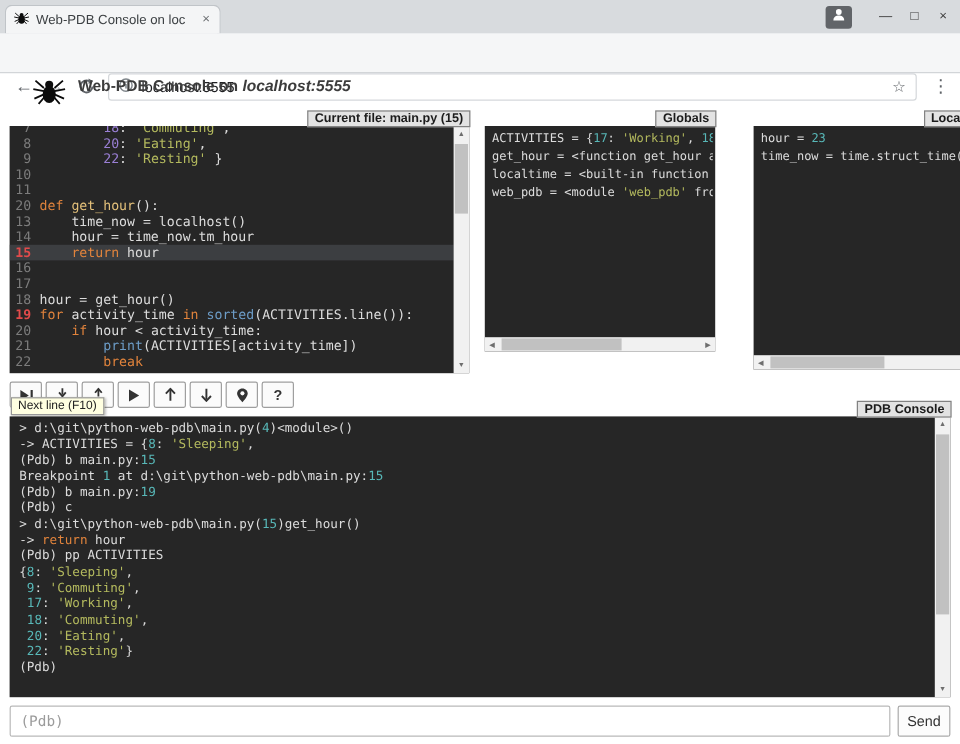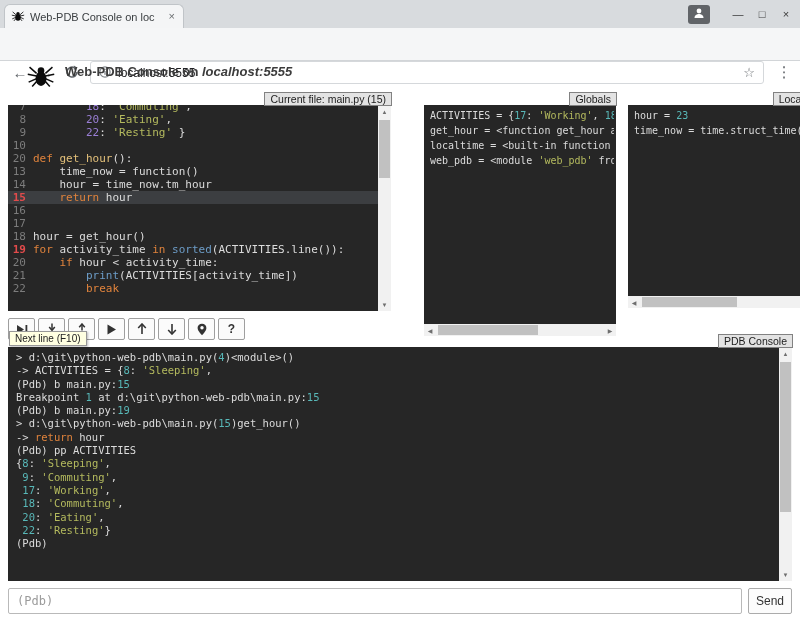--- a/index.html
+++ b/index.html
@@ -29,39 +29,39 @@
   .star{font-size:13px;color:#6c7074}
 
   
   .page-header{position:absolute;top:64px;left:26px;display:flex;}
   .ptitle{font-size:13px;font-weight:bold;color:#3c3c3c;margin-left:9px}
   .ptitle em{font-style:italic}
 
   
   .panel{position:absolute;background:#262626}
   .plabel{position:absolute;top:-13px;right:-1px;background:#e3e3e3;border:1px solid #828282;
-          font-size:10.5px;font-weight:normal;color:#1c1c1c;padding:0 5px;height:14px;line-height:13px;
+          font-size:10.5px;font-weight:bold;color:#1c1c1c;padding:0 5px;height:14px;line-height:13px;
           white-space:nowrap;z-index:5}
   #code-panel{left:8px;top:105px;width:383px;height:206px;overflow:visible}
   #code-clip{position:absolute;inset:0;overflow:hidden}
   #code-lines{position:absolute;left:0;top:-5px;right:13px;
               font:11px/13px "DejaVu Sans Mono",monospace}
   .crow{display:flex;height:13px;white-space:pre}
   .crow.cur{background:#3c3e41}
   .gut{width:25px;min-width:25px;text-align:right;padding-right:7px;color:#7c7c7c}
   .gut.bp{color:#e24b4b;font-weight:bold}
   .ccode{white-space:pre}
   .sg-pl{color:#dcdcdc}
   .sg-kw{color:#e0833c}
   .sg-st{color:#b4ba5e}
   .sg-nu{color:#9a7fd5}
   .sg-cy{color:#58b8b8}
   .sg-fn{color:#6d9dc8}
   .sg-f2{color:#e3c07a}
-  #globals-panel{left:424px;top:105px;width:192px;height:231px}
+  #globals-panel{left:404px;top:105px;width:192px;height:188px}
   #locals-panel{left:628px;top:105px;width:186px;height:203px}
   .mono-lines{position:absolute;left:0;top:0;right:2px;bottom:12px;padding:3px 6px;
               font:10px/15px "DejaVu Sans Mono",monospace;overflow:hidden}
   .ln-row{white-space:pre}
   #console-panel{left:8px;top:347px;width:784px;height:234px}
   #console-lines{position:absolute;left:0;top:0;right:14px;bottom:0;padding:4px 8px;
                  font:10.5px/13.3px "DejaVu Sans Mono",monospace;overflow:hidden}
 
   
   .vsb{position:absolute;right:0;top:0;bottom:0;width:13px;background:#f1f1f1}
@@ -159,22 +159,23 @@
 </div>
 
 <div class="panel" id="code-panel">
   <span class="plabel">Current file: main.py (15)</span>
   <div id="code-clip">
     <div id="code-lines">
         <div class="crow"><span class="gut">7</span><span class="ccode"><span class="sg-pl">        </span><span class="sg-nu">18</span><span class="sg-pl">: </span><span class="sg-st">'Commuting'</span><span class="sg-pl">,</span></span></div>
         <div class="crow"><span class="gut">8</span><span class="ccode"><span class="sg-pl">        </span><span class="sg-nu">20</span><span class="sg-pl">: </span><span class="sg-st">'Eating'</span><span class="sg-pl">,</span></span></div>
         <div class="crow"><span class="gut">9</span><span class="ccode"><span class="sg-pl">        </span><span class="sg-nu">22</span><span class="sg-pl">: </span><span class="sg-st">'Resting'</span><span class="sg-pl"> }</span></span></div>
         <div class="crow"><span class="gut">10</span><span class="ccode"></span></div>
+        <div class="crow"><span class="gut">11</span><span class="ccode"></span></div>
         <div class="crow"><span class="gut">20</span><span class="ccode"><span class="sg-kw">def</span><span class="sg-pl"> </span><span class="sg-f2">get_hour</span><span class="sg-pl">():</span></span></div>
-        <div class="crow"><span class="gut">13</span><span class="ccode"><span class="sg-pl">    time_now = function()</span></span></div>
+        <div class="crow"><span class="gut">13</span><span class="ccode"><span class="sg-pl">    time_now = localhost()</span></span></div>
         <div class="crow"><span class="gut">14</span><span class="ccode"><span class="sg-pl">    hour = time_now.tm_hour</span></span></div>
         <div class="crow cur"><span class="gut bp">15</span><span class="ccode"><span class="sg-pl">    </span><span class="sg-kw">return</span><span class="sg-pl"> hour</span></span></div>
         <div class="crow"><span class="gut">16</span><span class="ccode"></span></div>
         <div class="crow"><span class="gut">17</span><span class="ccode"></span></div>
         <div class="crow"><span class="gut">18</span><span class="ccode"><span class="sg-pl">hour = get_hour()</span></span></div>
         <div class="crow"><span class="gut bp">19</span><span class="ccode"><span class="sg-kw">for</span><span class="sg-pl"> activity_time </span><span class="sg-kw">in</span><span class="sg-pl"> </span><span class="sg-fn">sorted</span><span class="sg-pl">(ACTIVITIES.line()):</span></span></div>
         <div class="crow"><span class="gut">20</span><span class="ccode"><span class="sg-pl">    </span><span class="sg-kw">if</span><span class="sg-pl"> hour &lt; activity_time:</span></span></div>
         <div class="crow"><span class="gut">21</span><span class="ccode"><span class="sg-pl">        </span><span class="sg-fn">print</span><span class="sg-pl">(ACTIVITIES[activity_time])</span></span></div>
         <div class="crow"><span class="gut">22</span><span class="ccode"><span class="sg-pl">        </span><span class="sg-kw">break</span></span></div>
       </div>
@@ -266,20 +267,21 @@
 <div class="tooltip">Next line (F10)</div>
 
 <div class="panel" id="console-panel">
   <span class="plabel">PDB Console</span>
   <div id="console-lines">
       <div class="ln-row"><span class="sg-pl">&gt; d:\git\python-web-pdb\main.py(</span><span class="sg-cy">4</span><span class="sg-pl">)&lt;module&gt;()</span></div>
       <div class="ln-row"><span class="sg-pl">-&gt; ACTIVITIES = {</span><span class="sg-cy">8</span><span class="sg-pl">: </span><span class="sg-st">'Sleeping'</span><span class="sg-pl">,</span></div>
       <div class="ln-row"><span class="sg-pl">(Pdb) b main.py:</span><span class="sg-cy">15</span></div>
       <div class="ln-row"><span class="sg-pl">Breakpoint </span><span class="sg-cy">1</span><span class="sg-pl"> at d:\git\python-web-pdb\main.py:</span><span class="sg-cy">15</span></div>
       <div class="ln-row"><span class="sg-pl">(Pdb) b main.py:</span><span class="sg-cy">19</span></div>
+      <div class="ln-row"><span class="sg-pl">(Pdb) c</span></div>
       <div class="ln-row"><span class="sg-pl">&gt; d:\git\python-web-pdb\main.py(</span><span class="sg-cy">15</span><span class="sg-pl">)get_hour()</span></div>
       <div class="ln-row"><span class="sg-pl">-&gt; </span><span class="sg-kw">return</span><span class="sg-pl"> hour</span></div>
       <div class="ln-row"><span class="sg-pl">(Pdb) pp ACTIVITIES</span></div>
       <div class="ln-row"><span class="sg-pl">{</span><span class="sg-cy">8</span><span class="sg-pl">: </span><span class="sg-st">'Sleeping'</span><span class="sg-pl">,</span></div>
       <div class="ln-row"><span class="sg-pl"> </span><span class="sg-cy">9</span><span class="sg-pl">: </span><span class="sg-st">'Commuting'</span><span class="sg-pl">,</span></div>
       <div class="ln-row"><span class="sg-pl"> </span><span class="sg-cy">17</span><span class="sg-pl">: </span><span class="sg-st">'Working'</span><span class="sg-pl">,</span></div>
       <div class="ln-row"><span class="sg-pl"> </span><span class="sg-cy">18</span><span class="sg-pl">: </span><span class="sg-st">'Commuting'</span><span class="sg-pl">,</span></div>
       <div class="ln-row"><span class="sg-pl"> </span><span class="sg-cy">20</span><span class="sg-pl">: </span><span class="sg-st">'Eating'</span><span class="sg-pl">,</span></div>
       <div class="ln-row"><span class="sg-pl"> </span><span class="sg-cy">22</span><span class="sg-pl">: </span><span class="sg-st">'Resting'</span><span class="sg-pl">}</span></div>
       <div class="ln-row"><span class="sg-pl">(Pdb)</span></div>

